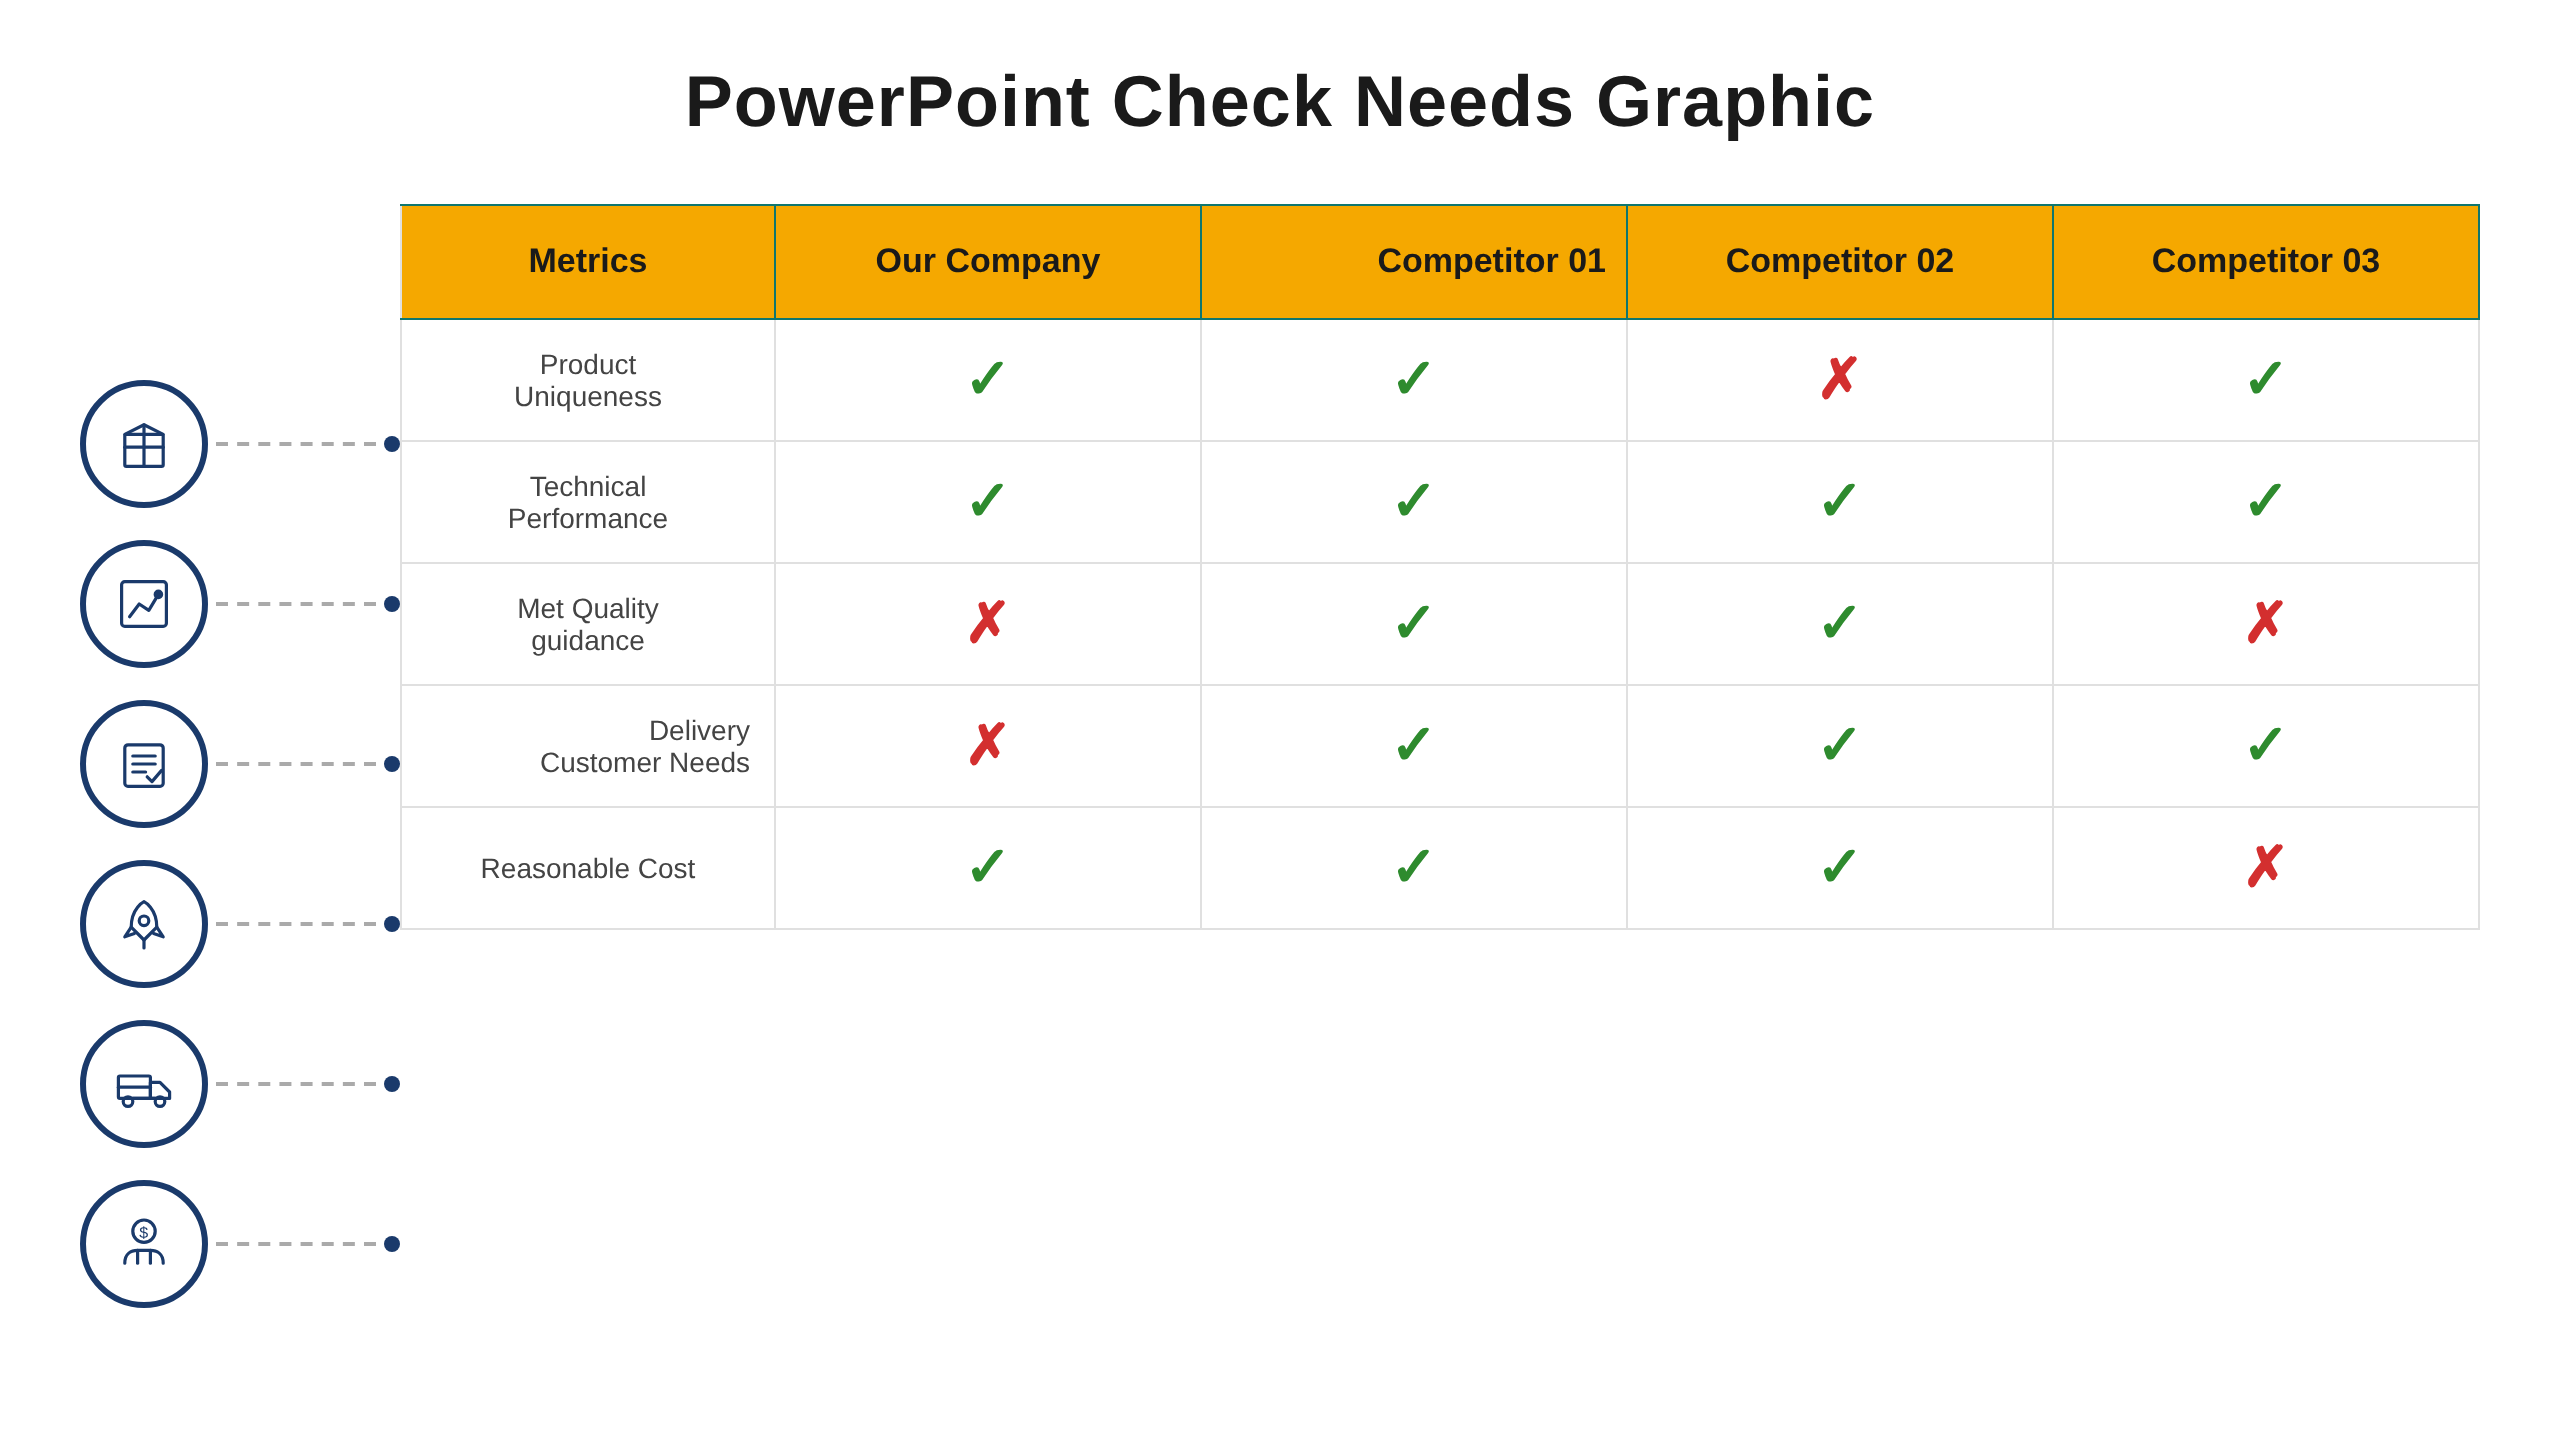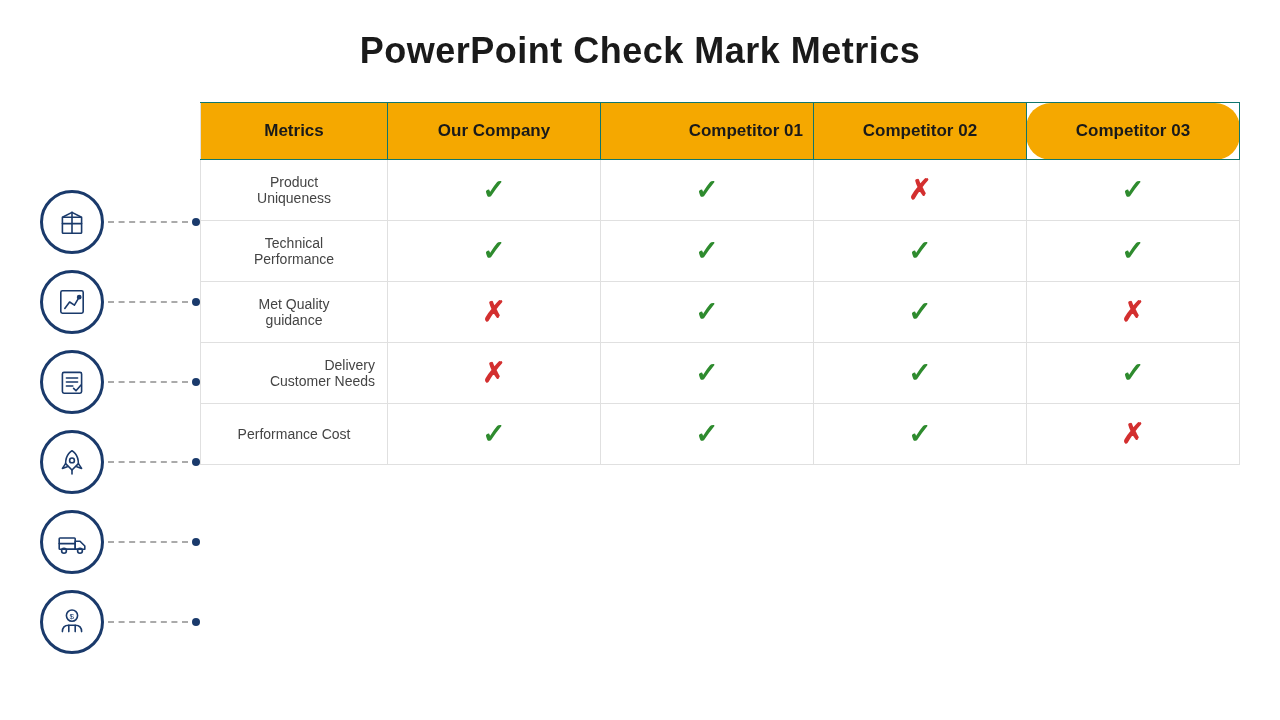--- a/index.html
+++ b/index.html
@@ -113,21 +113,21 @@
     .cross {
       color: #d32f2f;
       font-size: 28px;
       font-weight: 900;
       line-height: 1;
     }
   </style>
 </head>
 <body>
 
-<h1 class="page-title">PowerPoint Check Mark Metrics</h1>
+<h1 class="page-title">PowerPoint Check Needs Graphic</h1>
 
 <div class="main-content">
   <div class="icons-column">
 
     <div class="icon-row">
       <div class="icon-circle">
         <svg viewBox="0 0 40 40" fill="none" stroke="#1a3a6b" stroke-width="2" stroke-linecap="round" stroke-linejoin="round">
           <rect x="8" y="14" width="24" height="20" rx="1"></rect>
           <polyline points="8,14 20,8 32,14"></polyline>
           <line x1="20" y1="8" x2="20" y2="34"></line>
@@ -209,21 +209,21 @@
   </div>
 
   <div class="table-wrapper">
     <table>
       <thead>
         <tr>
           <th style="width:18%;">Metrics</th>
           <th style="width:20.5%;">Our Company</th>
           <th style="width:20.5%;text-align:right;">Competitor 01</th>
           <th style="width:20.5%;">Competitor 02</th>
-          <th style="width:20.5%;border-radius:25px;">Competitor 03</th>
+          <th style="width:20.5%;">Competitor 03</th>
         </tr>
       </thead>
       <tbody id="table-body">
       <tr>
             <td style="text-align: center;">Product<br>Uniqueness</td>
             <td><span class="check">✓</span></td>
             <td><span class="check">✓</span></td>
             <td><span class="cross">✗</span></td>
             <td><span class="check">✓</span></td>
           </tr>
@@ -242,21 +242,21 @@
             <td><span class="cross">✗</span></td>
           </tr>
           <tr>
             <td style="text-align: right;">Delivery<br>Customer Needs</td>
             <td><span class="cross">✗</span></td>
             <td><span class="check">✓</span></td>
             <td><span class="check">✓</span></td>
             <td><span class="check">✓</span></td>
           </tr>
           <tr>
-            <td style="text-align: center;">Performance Cost</td>
+            <td style="text-align: center;">Reasonable Cost</td>
             <td><span class="check">✓</span></td>
             <td><span class="check">✓</span></td>
             <td><span class="check">✓</span></td>
             <td><span class="cross">✗</span></td>
           </tr>
         </tbody>
     </table>
   </div>
 </div>
 

